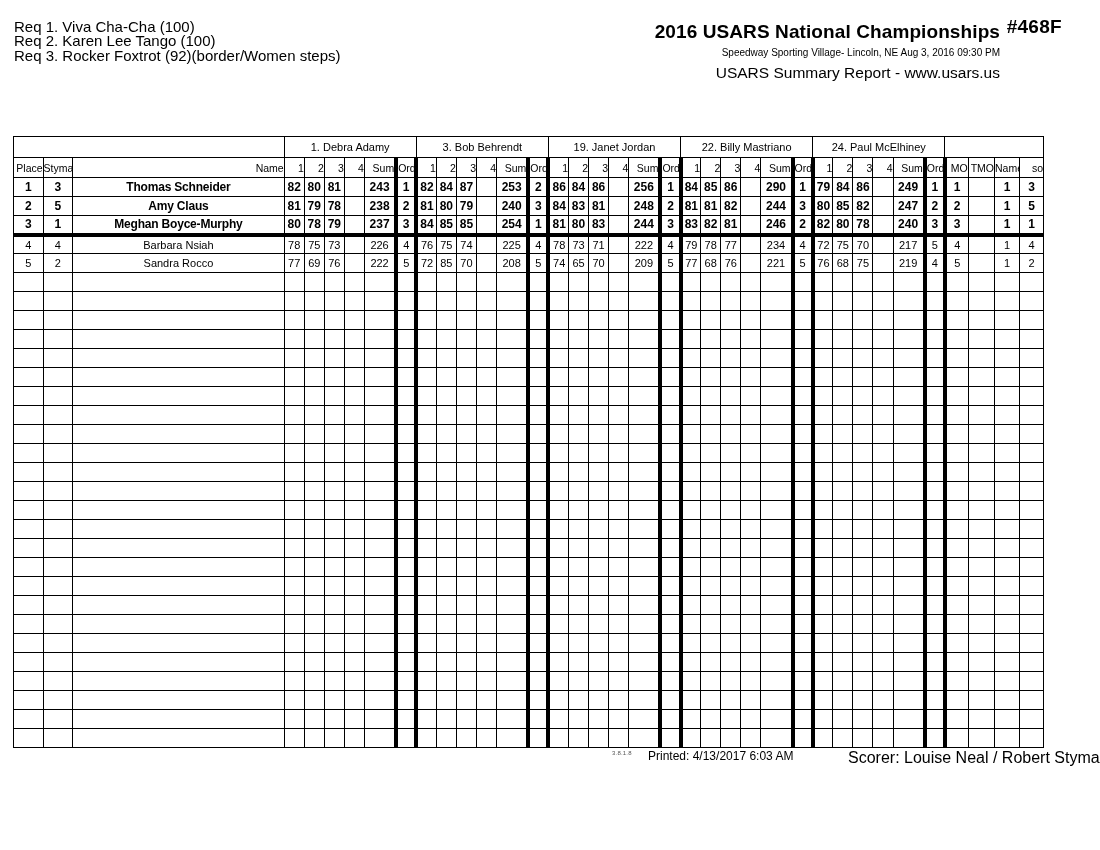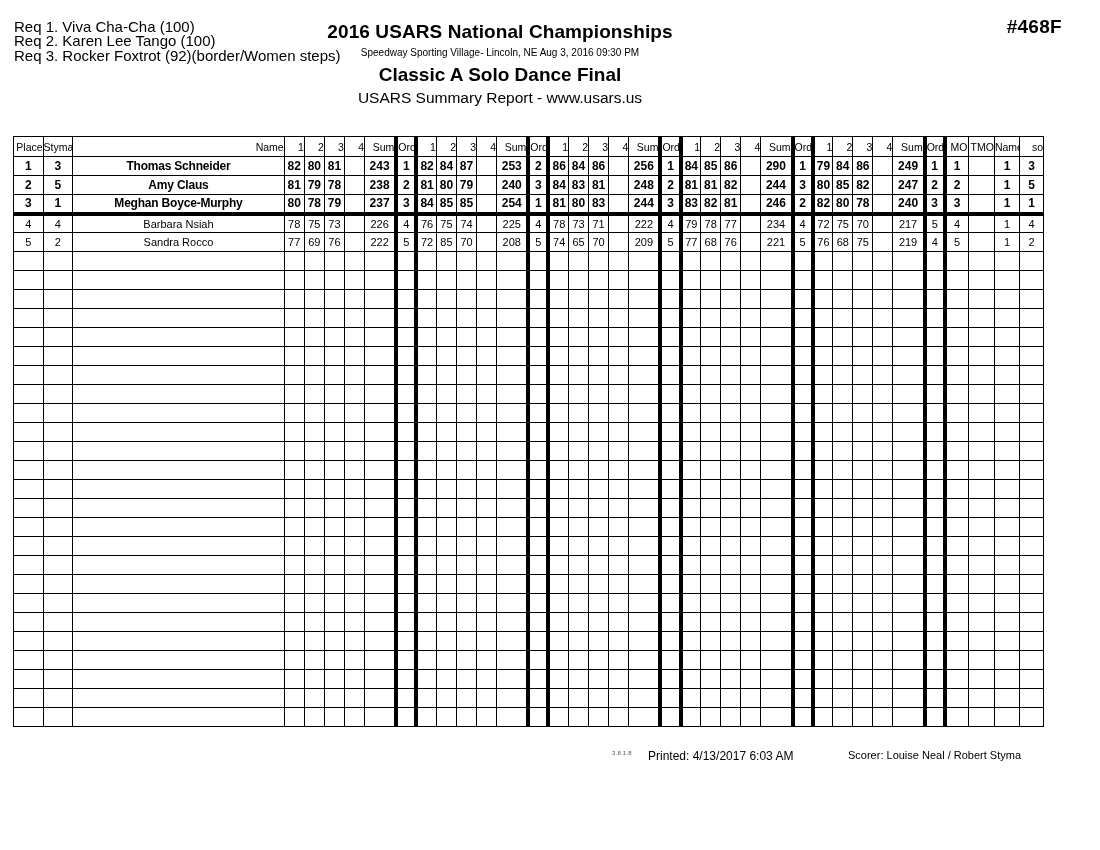--- a/index.html
+++ b/index.html
@@ -26,21 +26,21 @@
     line-height: 14.4px;
     white-space: nowrap;
   }
   .req-line { display: block; }
 
   
   .titles {
     position: absolute;
     left: 0; top: 21px;
     width: 1000px;
-    text-align: center;
+    text-align: right;
   }
   .t-event {
     font-size: 19px;
     font-weight: bold;
     line-height: 22px;
     letter-spacing: 0.1px;
   }
   .t-venue {
     font-size: 10px;
     line-height: 19px;
@@ -125,39 +125,38 @@
   }
   .printed {
     position: absolute;
     left: 648px; top: 749px;
     font-size: 12px;
     text-align: right;
   }
   .scorer {
     position: absolute;
     left: 848px; top: 749px;
-    font-size: 11px;
+    font-size: 16px;
     white-space: nowrap;
   }
 </style>
 </head>
 <body>
 
 <div id="page">
 
   <div class="reqs" id="reqs">
       <span class="req-line">Req  1.   Viva Cha-Cha (100)</span>
       <span class="req-line">Req  2.   Karen Lee Tango (100)</span>
       <span class="req-line">Req  3.   Rocker Foxtrot (92)(border/Women steps)</span>
     </div>
 
   <div class="titles">
     <div class="t-event">2016 USARS National Championships</div>
     <div class="t-venue">Speedway Sporting Village- Lincoln, NE  Aug 3, 2016  09:30 PM</div>
-    <div class="t-class">Classic A Solo Dance Final</div>
     <div class="t-report">USARS Summary Report - www.usars.us</div>
   </div>
   <div class="event-num">#468F</div>
 
   <div id="grid">
     <table class="sheet">
       <colgroup id="cols">
           <col style="width: 28px;">
           <col style="width: 28px;">
           <col style="width: 200px;">
@@ -190,20 +189,29 @@
           <col style="width: 19px;">
           <col style="width: 19px;">
           <col style="width: 30px;">
           <col style="width: 19px;">
           <col style="width: 22px;">
           <col style="width: 25px;">
           <col style="width: 24px;">
           <col style="width: 22px;">
         </colgroup>
       <tbody id="tbody">
+          <tr class="judge-row">
+            <td class="nolines" colspan="3"></td>
+            <td class="judge-name" colspan="6">1.  Debra Adamy</td>
+            <td class="judge-name" colspan="6">3.  Bob Behrendt</td>
+            <td class="judge-name" colspan="6">19.  Janet Jordan</td>
+            <td class="judge-name" colspan="6">22.  Billy Mastriano</td>
+            <td class="judge-name" colspan="6">24.  Paul McElhiney</td>
+            <td class="nolines" colspan="4"></td>
+          </tr>
           <tr class="colhead">
             <td>Place</td>
             <td>Styma</td>
             <td class="h-name">Name</td>
             <td>1</td>
             <td>2</td>
             <td>3</td>
             <td>4</td>
             <td>Sum</td>
             <td class="ord-cell">Ord</td>

